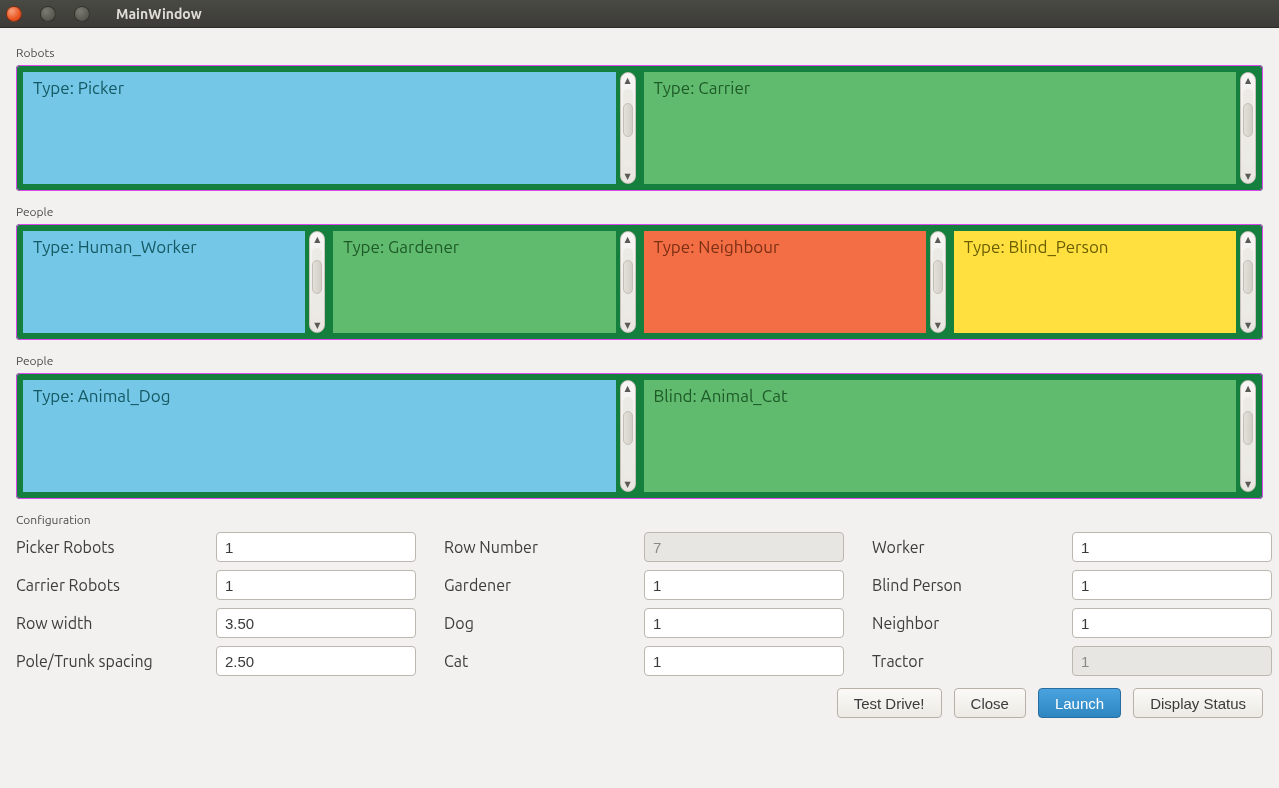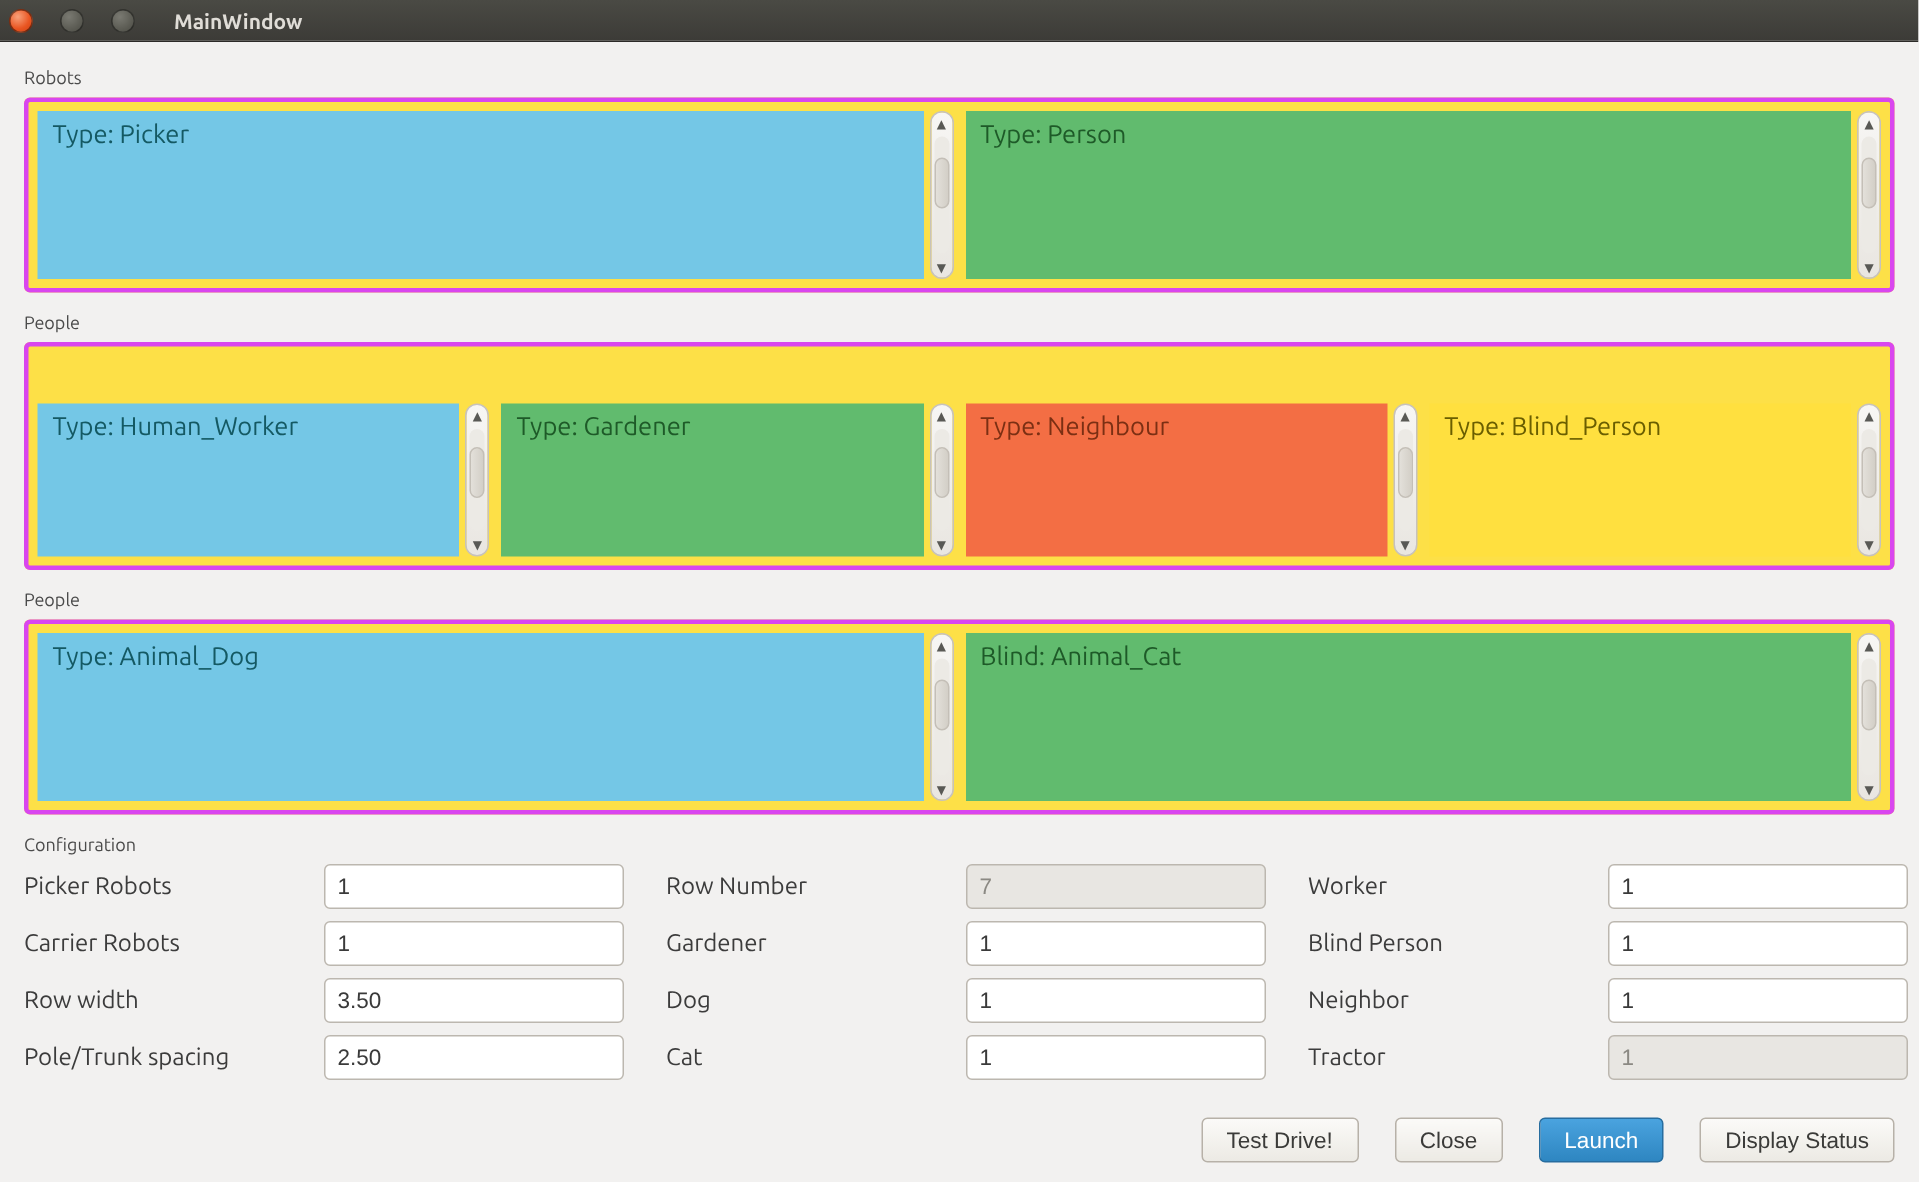--- a/index.html
+++ b/index.html
@@ -21,30 +21,30 @@
   .win-min, .win-max { background: radial-gradient(circle at 35% 30%, #7a7a72, #5d5d55 60%, #4c4c45); }
   .titlebar-title { color: #e0ddd7; font-weight: 600; font-size: 14px; margin-left: 8px; }
 
   .client {
     padding: 14px 16px 12px 16px;
   }
 
   .section-label { color: #4b4b4b; font-size: 12px; margin: 4px 0 6px 0; }
 
   fieldset.group {
-    border: 3px solid #d946ef;
+    border: 1px solid #d946ef;
     border-radius: 4px;
-    background: #fde047;
+    background: #15803d;
     padding: 6px 6px 6px 6px;
     margin-bottom: 14px;
   }
 
   .cards { display: flex; gap: 8px; }
   .cards.cols-2 > .card-wrap { flex: 1 1 0; }
-  .cards.cols-4 > .card-wrap { flex: 1 1 0; margin-top: 32px; }
+  .cards.cols-4 > .card-wrap { flex: 1 1 0; }
 
   .card-wrap { display: flex; align-items: stretch; }
   .card {
     flex: 1 1 auto;
     position: relative;
     padding: 6px 10px;
     font-size: 17px;
     text-align: left;
   }
   .tall { height: 112px; }
@@ -106,21 +106,21 @@
     display: flex; align-items: stretch; overflow: hidden;
   }
   .spinbox input {
     border: none; outline: none; background: transparent;
     flex: 1 1 auto; padding: 4px 8px; font-size: 15px; color: #3a3a3a;
   }
   .spinbox.disabled { background: #e8e6e2; }
   .spinbox.disabled input { color: #8b8983; }
 
   
-  .footer { display: flex; justify-content: flex-end; gap: 24px; margin-top: 25px; }
+  .footer { display: flex; justify-content: flex-end; gap: 12px; margin-top: 12px; }
   .btn {
     height: 30px; padding: 0 16px;
     border: 1px solid #b7b1a8; border-radius: 4px;
     background: linear-gradient(to bottom, #fbfaf8, #eceae4);
     font-size: 15px; color: #3b3b39; cursor: pointer;
   }
   .btn.primary {
     background: linear-gradient(to bottom, #4aa3df, #2e86c1);
     border-color: #276d9f; color: #fff;
   }
@@ -144,21 +144,21 @@
         <div class="card tall bg-blue ink-teal"><span>Type: Picker</span></div>
         <div class="vscroll">
           <div class="arrow">▲</div>
           <div class="track">
               <div class="thumb"></div>
             </div>
           <div class="arrow">▼</div>
         </div>
       </div>
       <div class="card-wrap">
-        <div class="card tall bg-green ink-dgreen"><span>Type: Person</span></div>
+        <div class="card tall bg-green ink-dgreen"><span>Type: Carrier</span></div>
         <div class="vscroll">
           <div class="arrow">▲</div>
           <div class="track">
               <div class="thumb"></div>
             </div>
           <div class="arrow">▼</div>
         </div>
       </div>
     </div>
   </fieldset>

